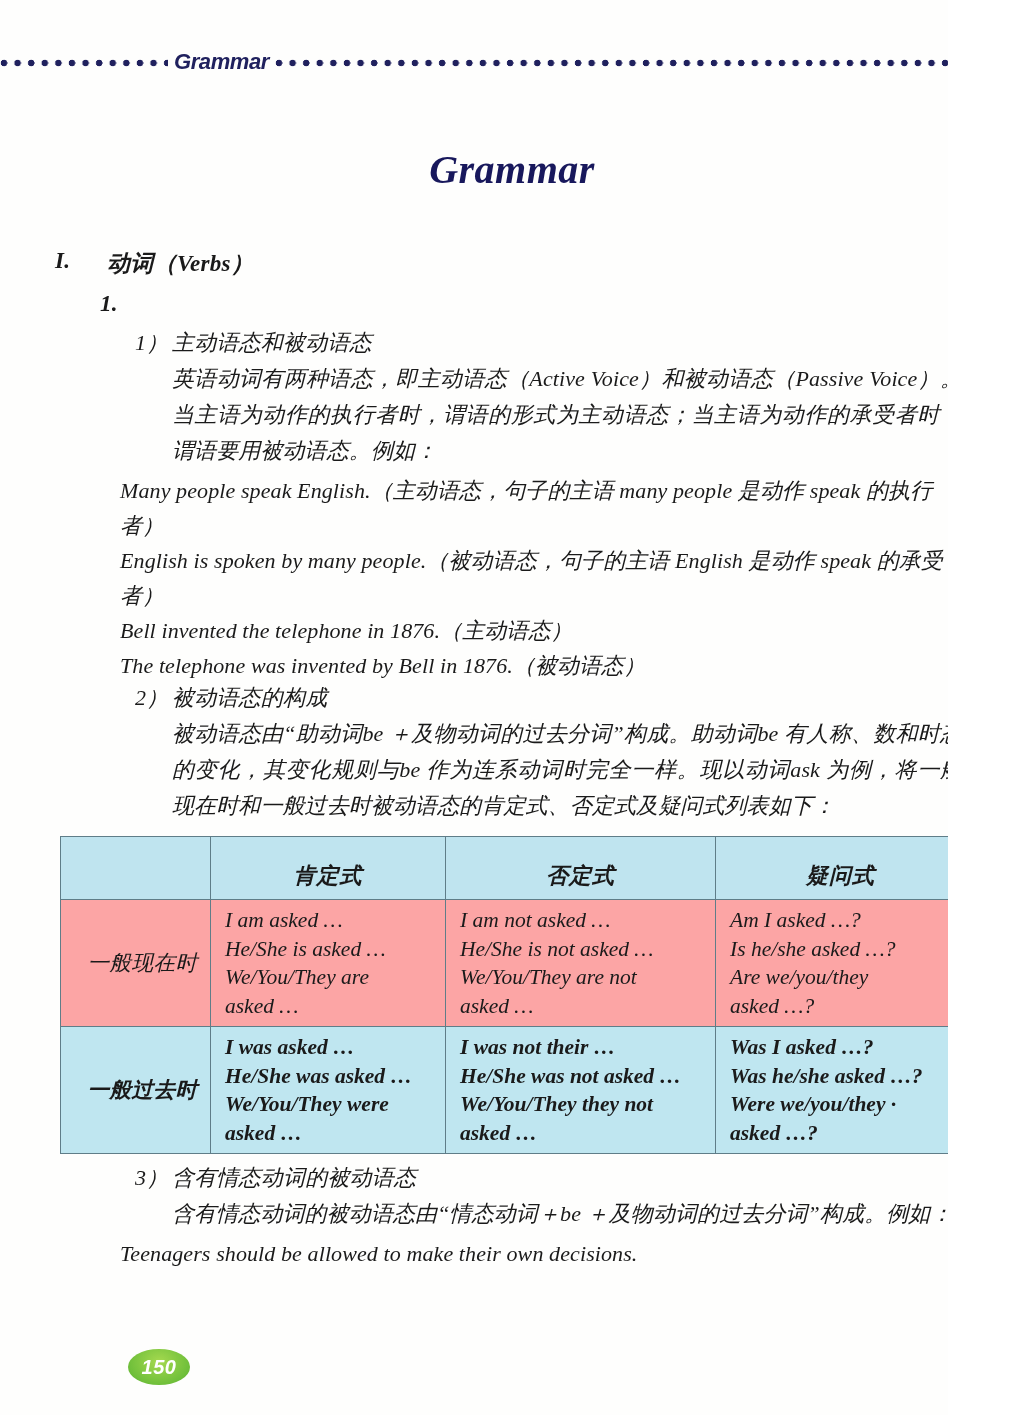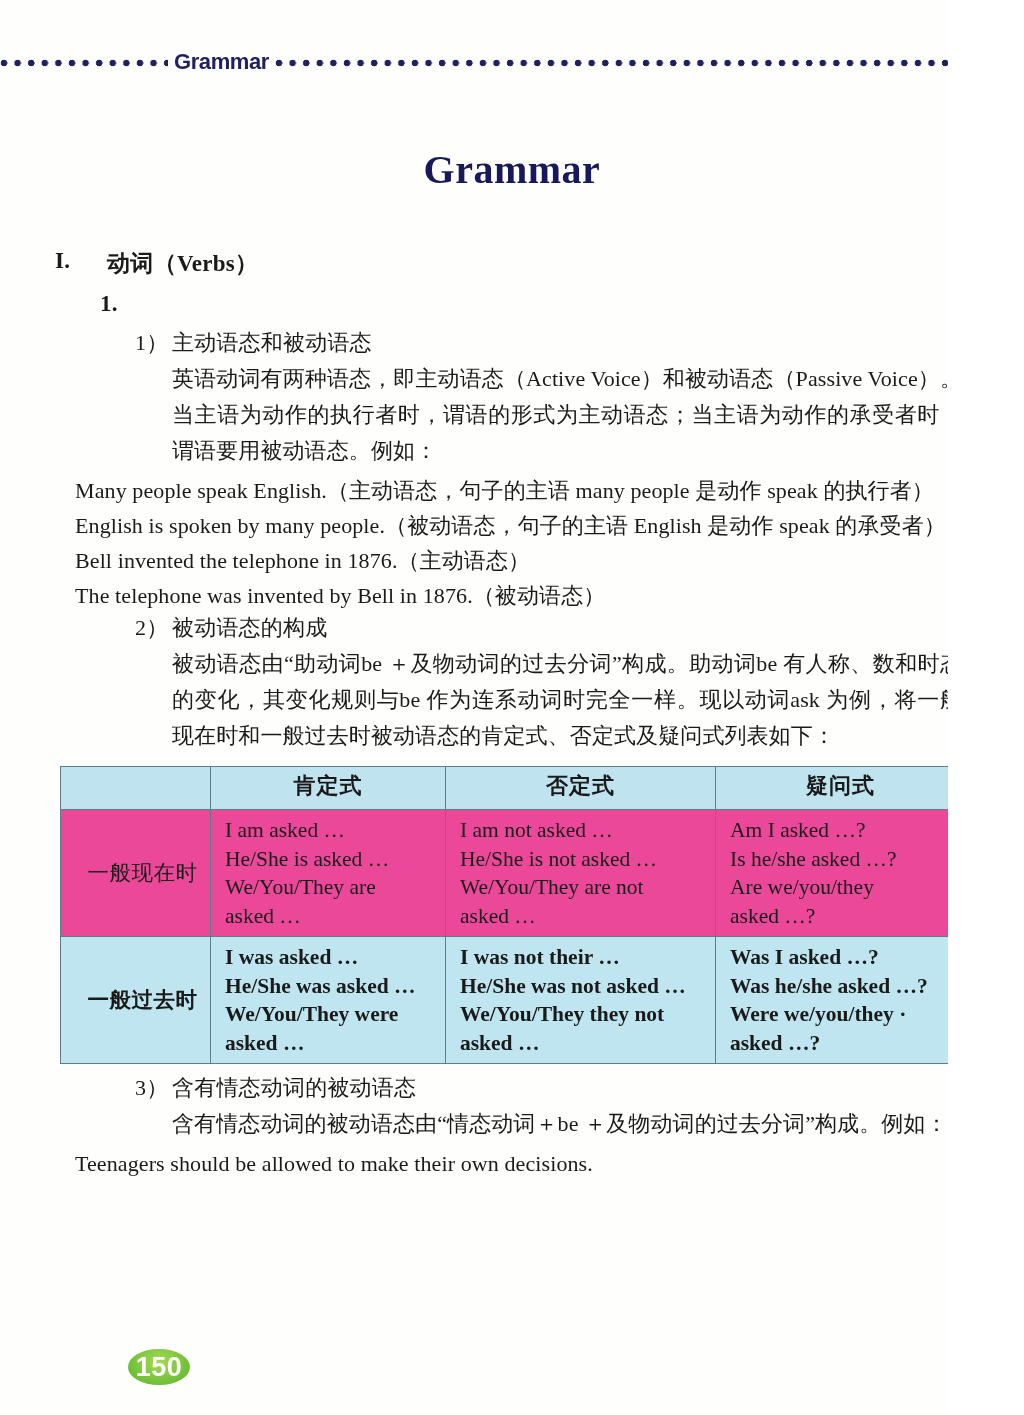--- a/index.html
+++ b/index.html
@@ -8,20 +8,21 @@
     background: #ffffff;
   }
   .page {
     position: relative;
     width: 948px;
     height: 1415px;
     background: #fefefd;
     overflow: hidden;
     font-family: "Liberation Serif", "DejaVu Serif", serif;
     color: #1a1a1a;
+    font-style: italic;
   }
 
   
   .running-header {
     position: absolute;
     top: 48px;
     left: 0;
     width: 1024px;
     height: 30px;
     display: flex;
@@ -101,21 +102,21 @@
   .para {
     margin-left: 172px;
     margin-right: 62px;
     font-size: 22px;
     line-height: 36px;
     text-align: justify;
     text-justify: inter-ideograph;
     letter-spacing: 0.1px;
   }
   .example {
-    margin-left: 75px;
+    margin-left: 120px;
     margin-right: 62px;
     font-size: 22px;
     line-height: 35px;
     letter-spacing: 0.1px;
   }
   .sp-s { height: 4px; }
   .sp-m { height: 9px; }
 
   
   .tbl-wrap {
@@ -133,55 +134,55 @@
     border: 1.4px solid #5f7d88;
     vertical-align: middle;
     padding: 6px 0 6px 14px;
     font-weight: normal;
     font-size: 21.5px;
     line-height: 28.5px;
   }
   table.grammar-table thead th {
     background: #bfe4ef;
     text-align: center;
-    padding: 4px 0 8px 0;
+    padding: 24px 0 8px 0;
     font-weight: bold;
     font-size: 22px;
     letter-spacing: 1px;
     height: 30px;
   }
   .col-label { width: 150px; }
   .col-a     { width: 235px; }
   .col-b     { width: 270px; }
   .col-c     { width: 250px; }
 
   td.rowlabel {
     text-align: center;
     padding-left: 0;
     font-size: 21.5px;
     letter-spacing: 0.5px;
   }
   tr.row-past td { background: #bfe6f0; font-weight: bold; }
-  tr.row-present td { background: #ec4899; }
+  tr.row-present td { background: #fca5a5; }
   .cellline { display: block; white-space: nowrap; }
 
   
   .page-number {
     position: absolute;
     left: 128px;
     top: 1349px;
     width: 62px;
     height: 36px;
     border-radius: 50%;
     background: #7ac943;
     background-image: radial-gradient(ellipse at 50% 35%, #a5d94f 0%, #6fbf3a 70%, #5aa52e 100%);
     color: #ffffff;
     font-family: "Liberation Sans", "DejaVu Sans", sans-serif;
     font-weight: bold;
-    font-size: 27px;
+    font-size: 20px;
     display: flex;
     align-items: center;
     justify-content: center;
     letter-spacing: 0.5px;
   }
 </style>
 </head>
 <body>
 
 <div class="page">

